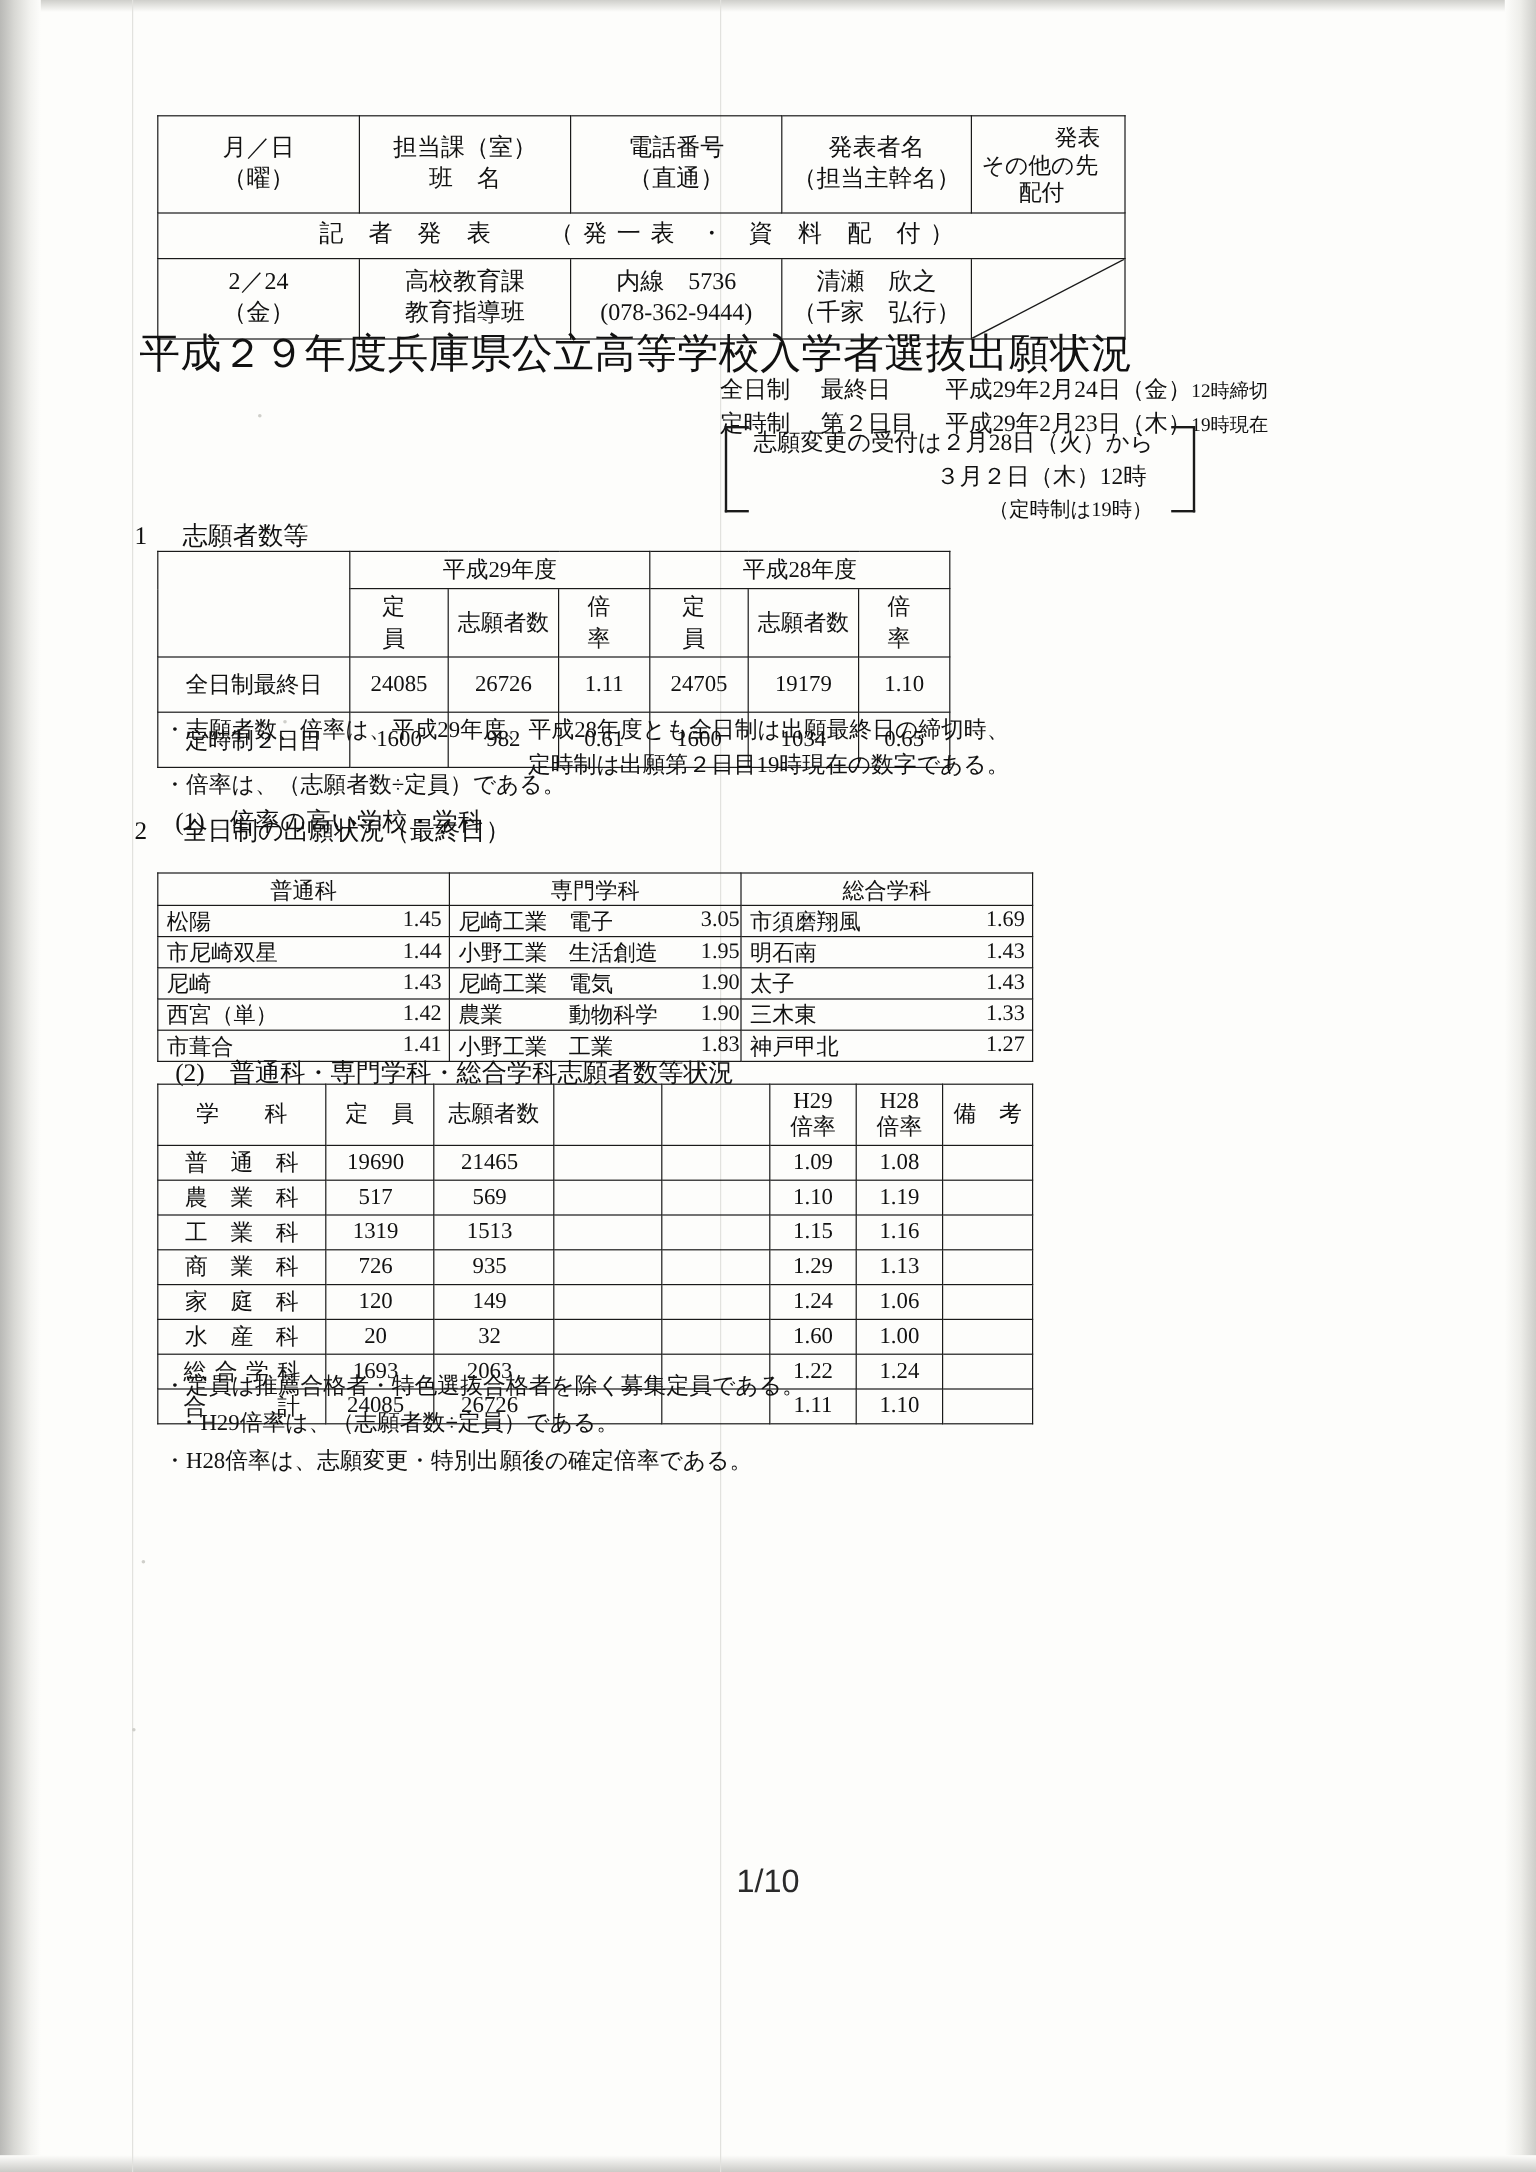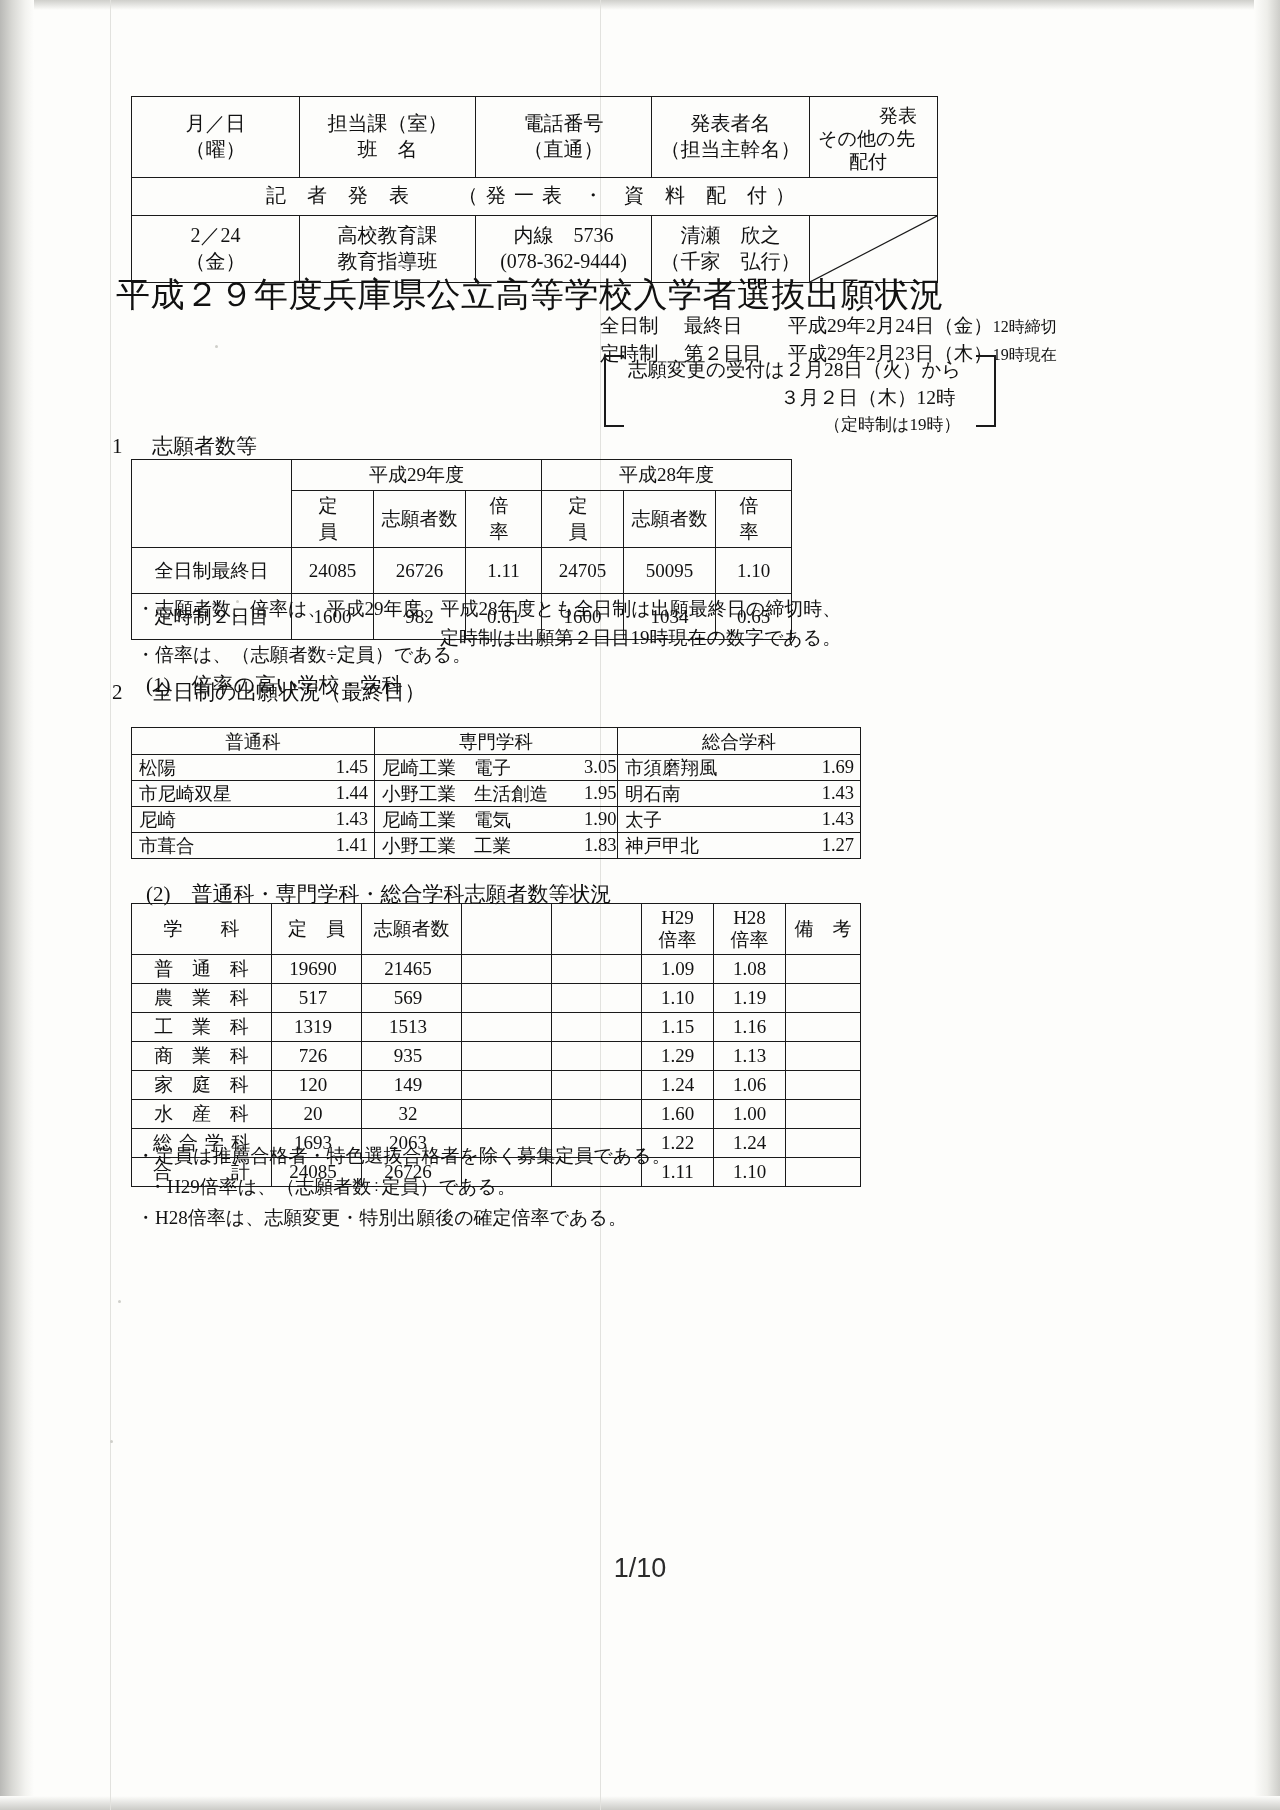--- a/index.html
+++ b/index.html
@@ -406,21 +406,21 @@
           <td class="sp3">定　員</td>
           <td>志願者数</td>
           <td class="sp3">倍　率</td>
         </tr>
         <tr class="r-data">
           <td>全日制最終日</td>
           <td class="num">24085</td>
           <td class="num">26726</td>
           <td class="num">1.11</td>
           <td class="num">24705</td>
-          <td class="num">50095</td>
+          <td class="num">19179</td>
           <td class="num">1.10</td>
         </tr>
         <tr class="r-data">
           <td>定時制２日目</td>
           <td class="num">1600</td>
           <td class="num">982</td>
           <td class="num">0.61</td>
           <td class="num">1600</td>
           <td class="num">1034</td>
           <td class="num">0.65</td>
@@ -506,20 +506,41 @@
             <span class="grp-inner w-b">
               <span class="g-school">尼崎工業</span>
               <span class="g-course">電気</span>
               <span class="g-ratio">1.90</span>
             </span>
           </td>
           <td class="grp-cell">
             <span class="grp-inner w-c">
               <span class="g-school">太子</span>
               <span class="g-ratio">1.43</span>
+            </span>
+          </td>
+        </tr>
+        <tr>
+          <td class="grp-cell">
+            <span class="grp-inner w-a">
+              <span class="g-school">西宮（単）</span>
+              <span class="g-ratio">1.42</span>
+            </span>
+          </td>
+          <td class="grp-cell">
+            <span class="grp-inner w-b">
+              <span class="g-school">農業</span>
+              <span class="g-course">動物科学</span>
+              <span class="g-ratio">1.90</span>
+            </span>
+          </td>
+          <td class="grp-cell">
+            <span class="grp-inner w-c">
+              <span class="g-school">三木東</span>
+              <span class="g-ratio">1.33</span>
             </span>
           </td>
         </tr>
         <tr>
           <td class="grp-cell">
             <span class="grp-inner w-a">
               <span class="g-school">市葺合</span>
               <span class="g-ratio">1.41</span>
             </span>
           </td>

